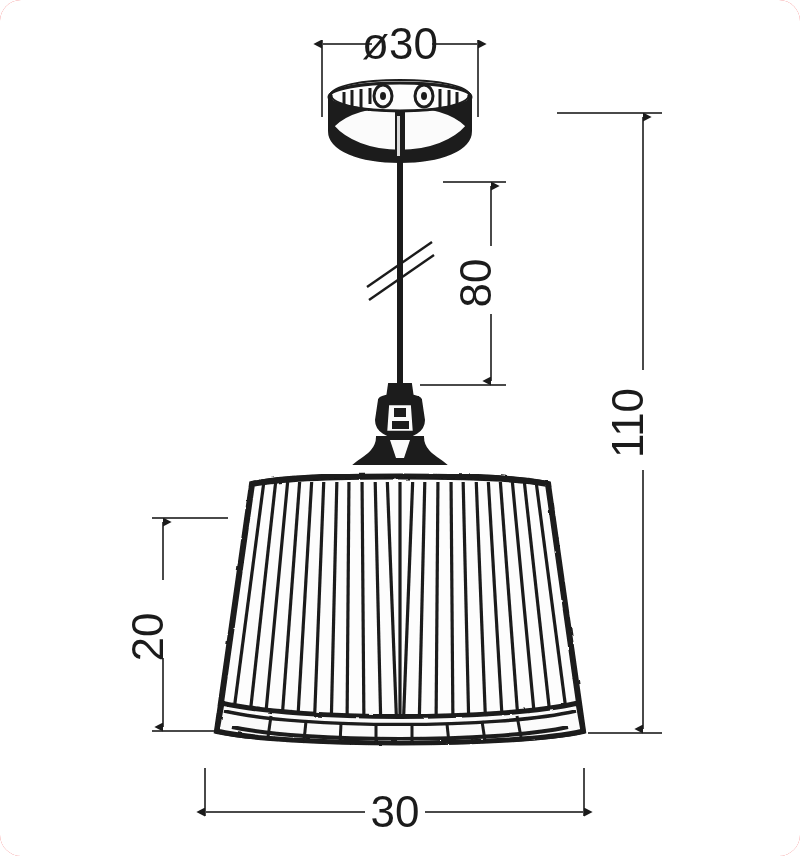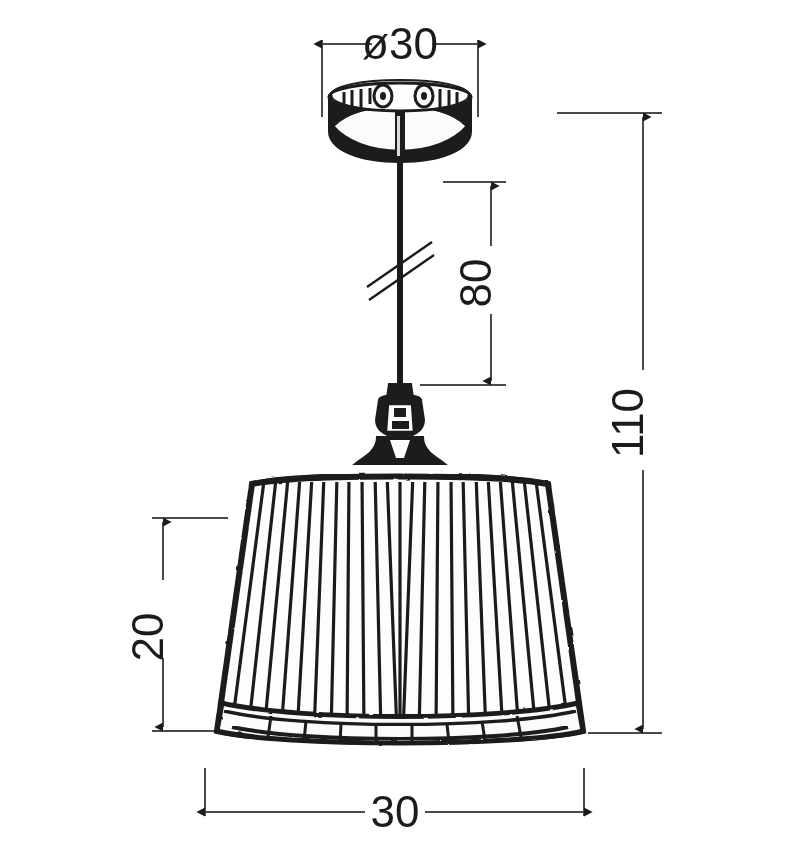--- a/index.html
+++ b/index.html
@@ -10,20 +10,21 @@
   }
   body {
     font-family: "Liberation Sans", sans-serif;
   }
   #drawing-root {
     position: relative;
     width: 800px;
     height: 856px;
     background: #ef4444;
     overflow: hidden;
+    border-radius: 21px;
   }
   #drawing-svg {
     position: absolute;
     top: 0;
     left: 0;
     width: 800px;
     height: 856px;
     display: block;
   }
   .dim-text {

